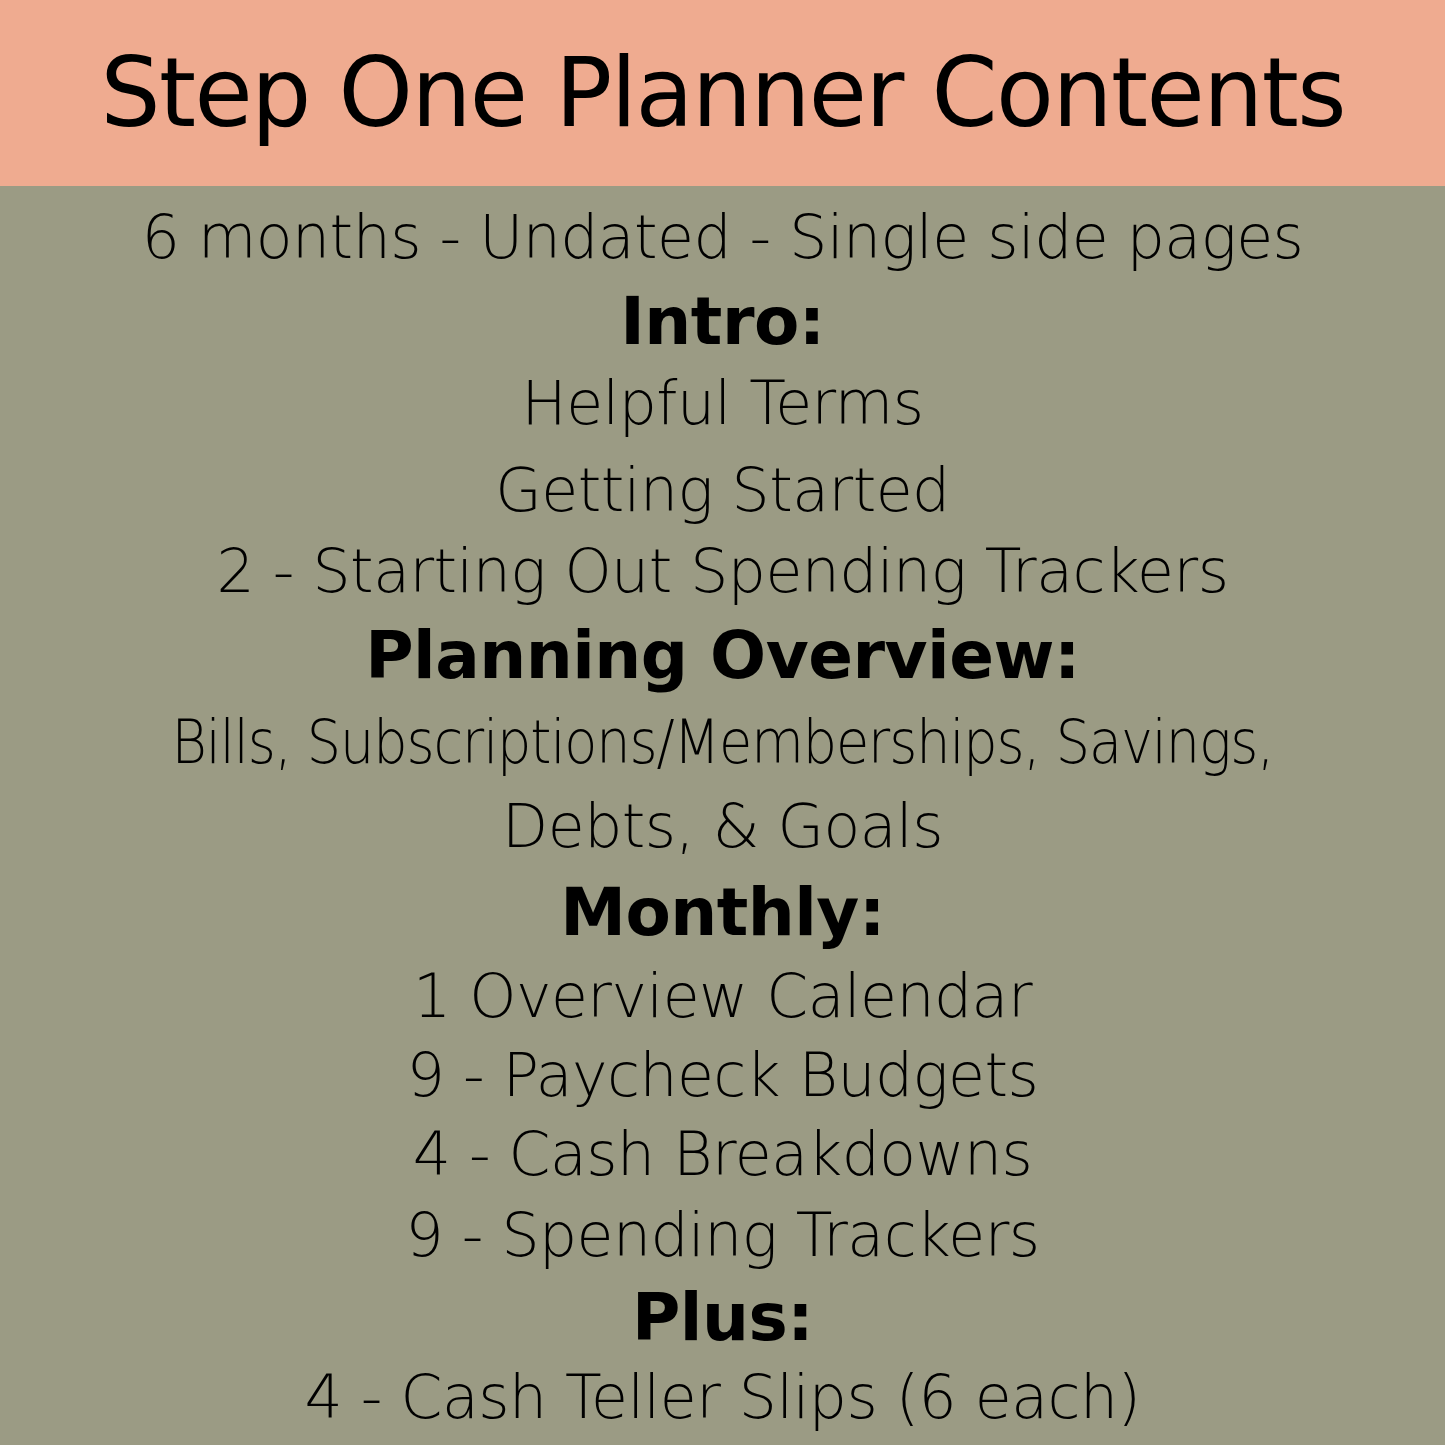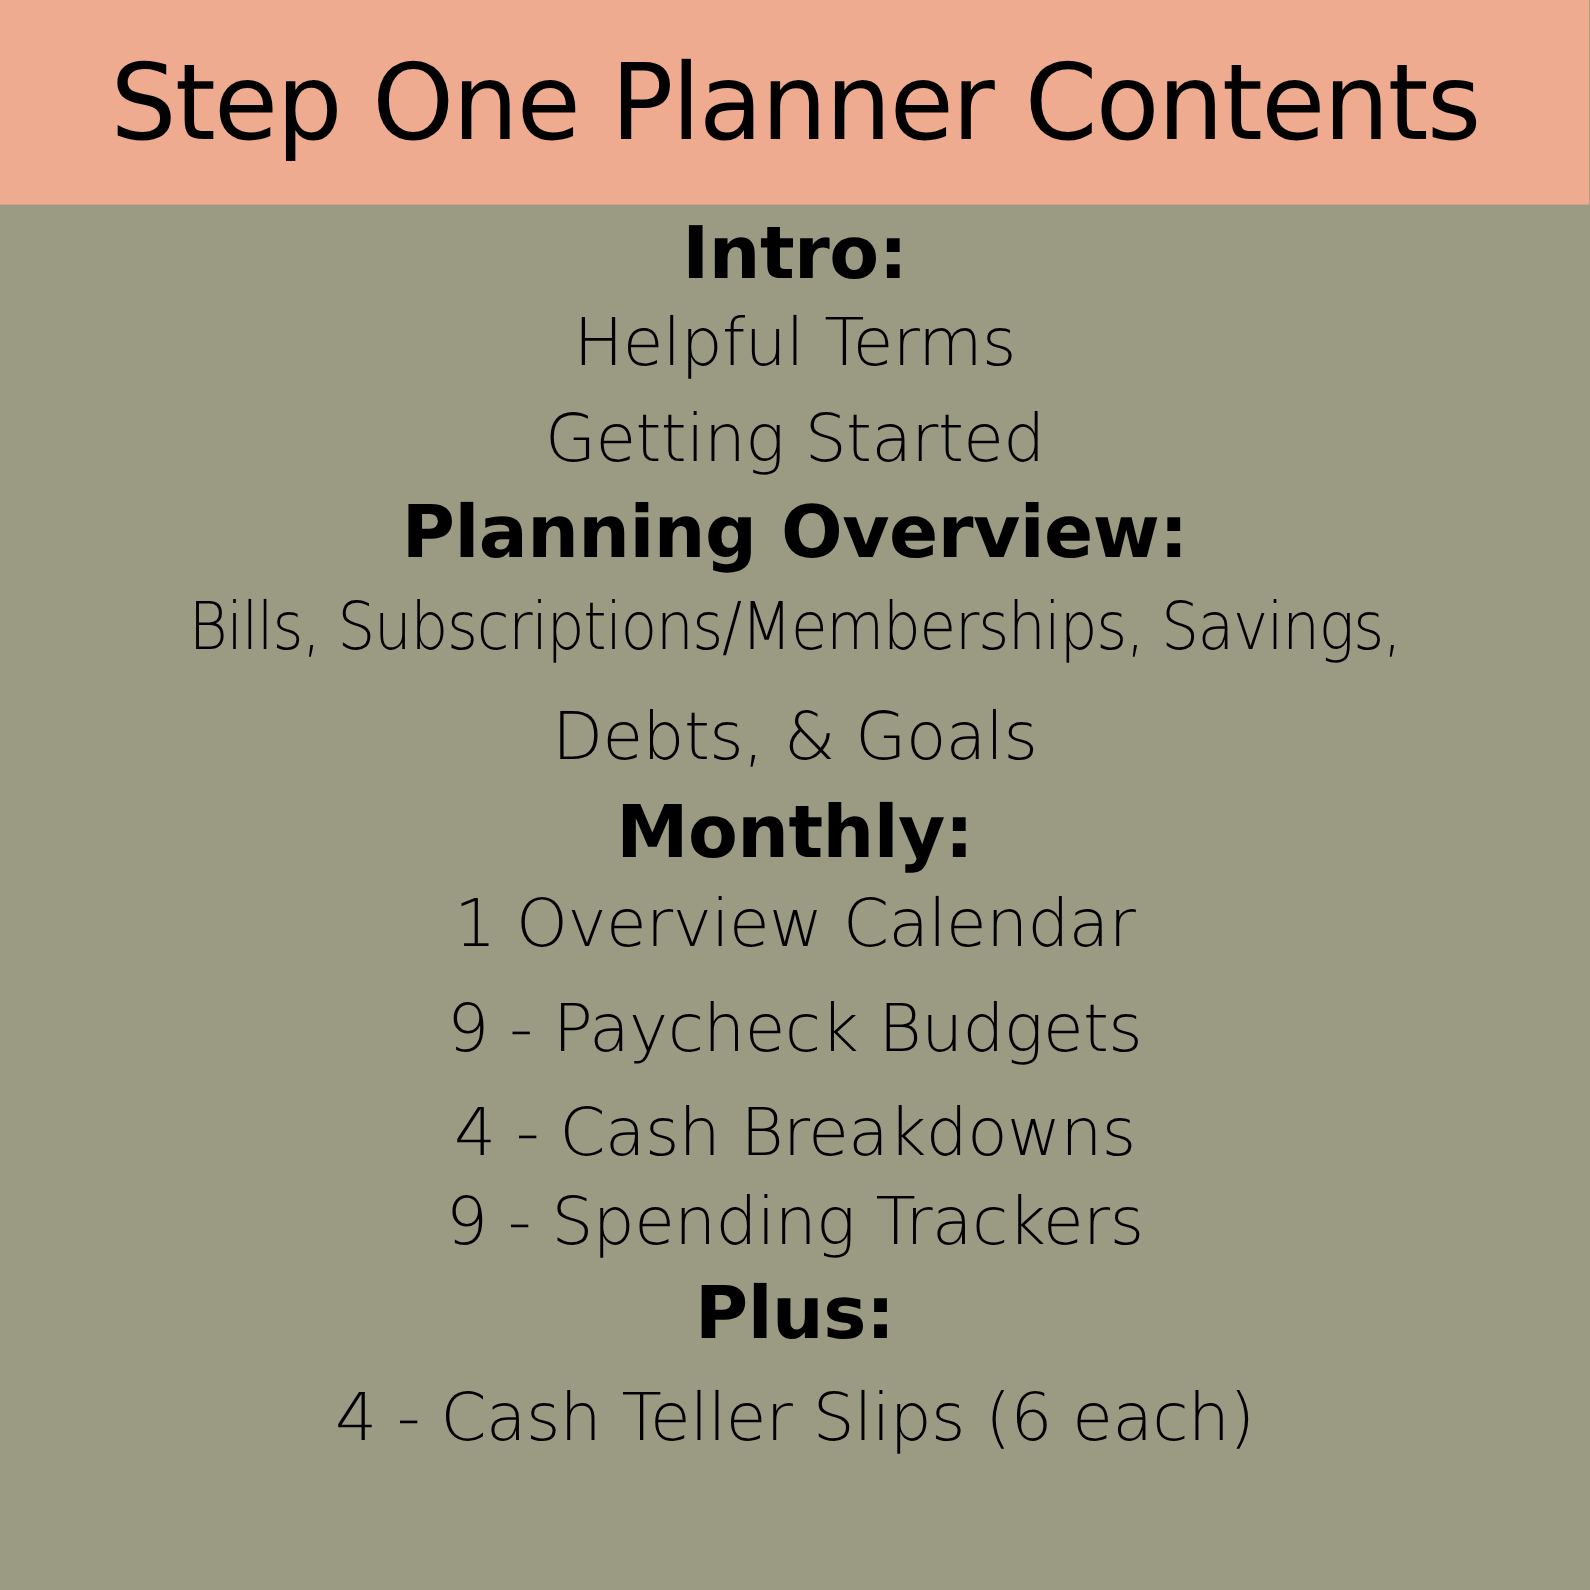--- a/index.html
+++ b/index.html
@@ -84,41 +84,43 @@
   }
   .line-wrap-second {
     font-size: 60px;
     line-height: 84px;
     letter-spacing: -0.5px;
   }
   
   .sp-top-12 { margin-top: 12px; }
   .sp-top-8  { margin-top: 8px; }
   .sp-top-4  { margin-top: 4px; }
-  .sp-top-0  { margin-top: 16px; }
+  .sp-top-0  { margin-top: 0; }
   .sp-top-2  { margin-top: 2px; }
 </style>
 </head>
 <body>
 
 <div id="poster">
 
   <div class="header-banner">
     <div class="header-title">Step One Planner Contents</div>
   </div>
 
   <div class="contents-list">
 
+    <div class="content-line line-regular sp-top-12">6 months - Undated - Single side pages</div>
 
     <div class="content-line line-heading sp-top-4">Intro:</div>
 
     <div class="content-line line-regular sp-top-2">Helpful Terms</div>
 
     <div class="content-line line-regular sp-top-8">Getting Started</div>
 
+    <div class="content-line line-regular sp-top-2">2 - Starting Out Spending Trackers</div>
 
     <div class="content-line line-heading sp-top-4">Planning Overview:</div>
 
     <div class="content-line line-wide sp-top-4">Bills, Subscriptions/Memberships, Savings,</div>
 
     <div class="content-line line-wrap-second sp-top-0">Debts, &amp; Goals</div>
 
     <div class="content-line line-heading sp-top-4">Monthly:</div>
 
     <div class="content-line line-regular sp-top-4">1 Overview Calendar</div>

